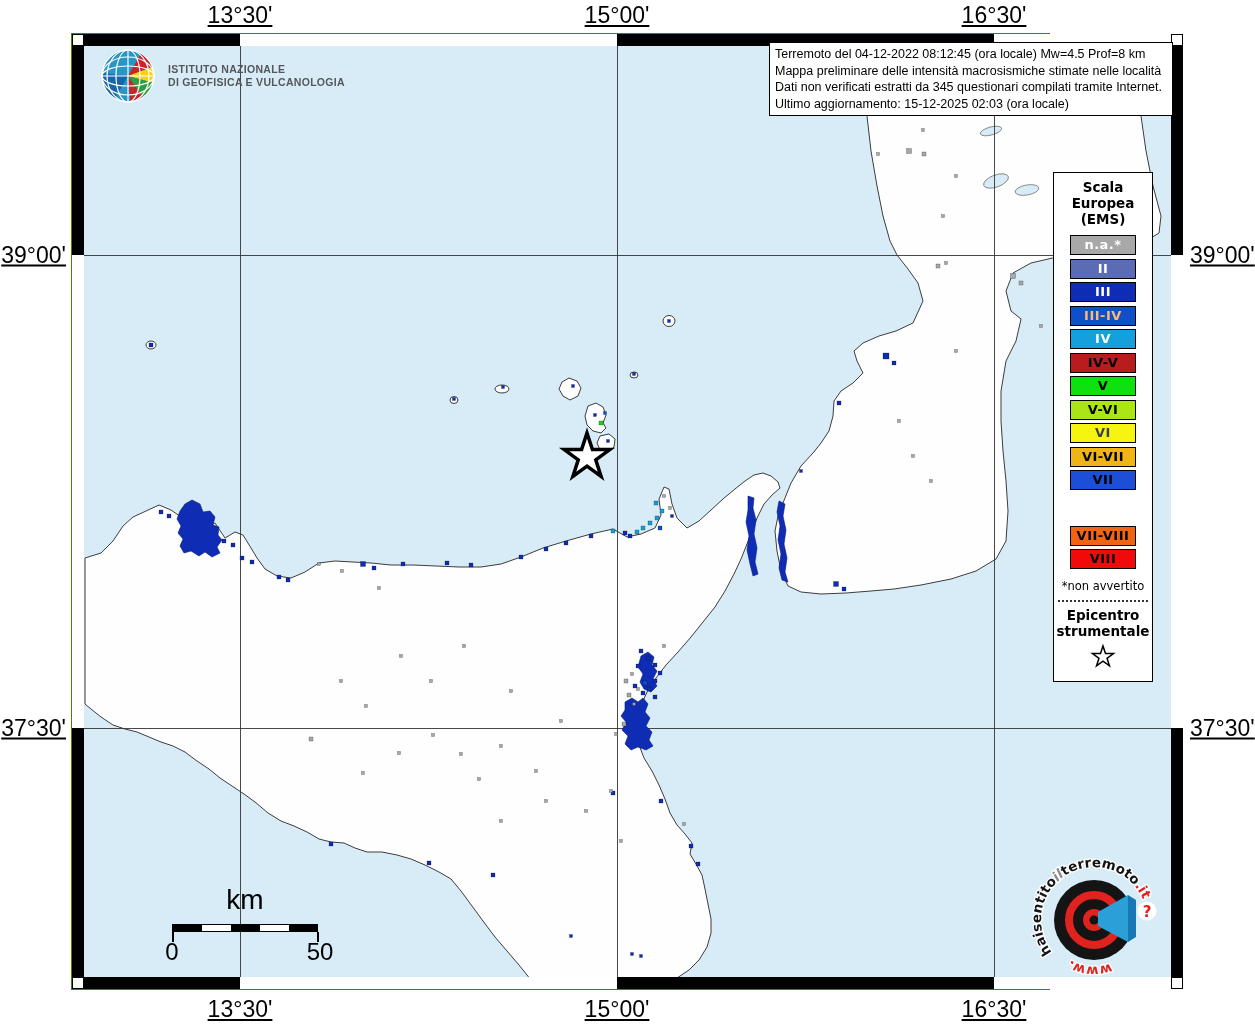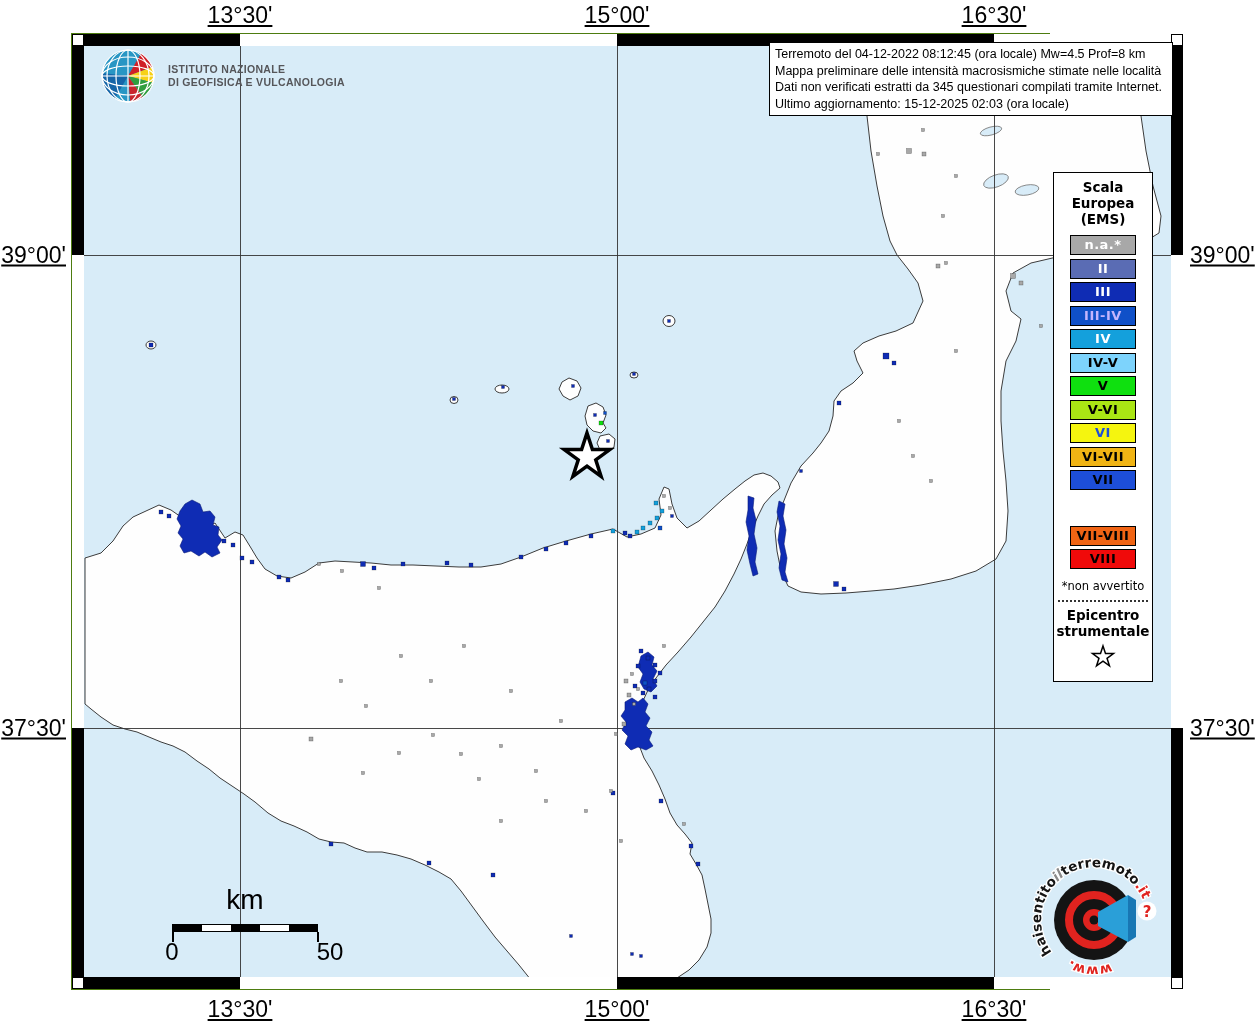--- a/index.html
+++ b/index.html
@@ -34,21 +34,21 @@
   .ingv-text{margin-left:12px;color:#55565a;font-weight:bold;font-size:10.5px;line-height:13px;
              letter-spacing:.3px;font-family:"Liberation Sans",sans-serif;}
   .scalebar{position:absolute;left:60px;top:850px;width:240px;z-index:3;color:#000;}
   .sb-km{font-size:28px;text-align:center;width:150px;margin-left:38px;}
   .sb-bar{position:relative;margin-left:40px;margin-top:8px;width:146px;height:8px;
           border:1px solid #000;background:#fff;box-sizing:border-box;}
   .sb-seg{position:absolute;top:0;height:6px;background:#000;}
   .sb-tick{position:absolute;width:1.5px;height:10px;background:#000;top:7px;}
   .sb-labels{position:relative;margin-left:40px;width:146px;height:28px;font-size:24px;}
   .sb-l0{position:absolute;left:0;transform:translateX(-50%);top:6px;}
-  .sb-l50{position:absolute;left:158px;transform:translateX(-50%);top:6px;}
+  .sb-l50{position:absolute;left:148px;transform:translateX(-50%);top:6px;}
   .watermark{position:absolute;left:941px;top:800px;z-index:7;}
 </style>
 </head>
 <body>
 
 <div class="canvas">
 
   <div id="axis-layer">
       <div class="axis-label axis-top" style="left: 240px; top: 2px;">13°30'</div>
       <div class="axis-label axis-top" style="left: 617px; top: 2px;">15°00'</div>
@@ -317,36 +317,36 @@
           <div class="lg-row">
             <div class="lg-swatch" style="background: rgb(168, 168, 168); color: rgb(255, 255, 255);">n.a.*</div>
           </div>
           <div class="lg-row">
             <div class="lg-swatch" style="background: rgb(90, 108, 180); color: rgb(255, 255, 255); text-align: center;">II</div>
           </div>
           <div class="lg-row">
             <div class="lg-swatch" style="background: rgb(15, 44, 180); color: rgb(255, 255, 255);">III</div>
           </div>
           <div class="lg-row">
-            <div class="lg-swatch" style="background: rgb(15, 80, 200); color: #c4b5fd;">III-IV</div>
+            <div class="lg-swatch" style="background: rgb(15, 80, 200); color: #fdba74;">III-IV</div>
           </div>
           <div class="lg-row">
             <div class="lg-swatch" style="background: rgb(20, 160, 220); color: rgb(255, 255, 255);">IV</div>
           </div>
           <div class="lg-row">
-            <div class="lg-swatch" style="background: #7dd3fc; color: rgb(0, 0, 0);">IV-V</div>
+            <div class="lg-swatch" style="background: #b91c1c; color: rgb(0, 0, 0);">IV-V</div>
           </div>
           <div class="lg-row">
             <div class="lg-swatch" style="background: rgb(15, 224, 15); color: rgb(0, 0, 0);">V</div>
           </div>
           <div class="lg-row">
             <div class="lg-swatch" style="background: rgb(170, 230, 20); color: rgb(0, 0, 0);">V-VI</div>
           </div>
           <div class="lg-row">
-            <div class="lg-swatch" style="background: rgb(245, 245, 15); color: #1d4ed8;">VI</div>
+            <div class="lg-swatch" style="background: rgb(245, 245, 15); color: #404040;">VI</div>
           </div>
           <div class="lg-row">
             <div class="lg-swatch" style="background: rgb(240, 180, 20); color: rgb(0, 0, 0);">VI-VII</div>
           </div>
           <div class="lg-row">
             <div class="lg-swatch" style="background: #1d4ed8; color: rgb(0, 0, 0);">VII</div>
           </div>
           <div class="lg-row">
             <div class="lg-swatch" style="background: rgb(240, 100, 20); color: rgb(0, 0, 0); margin-top: 32px;">VII-VIII</div>
           </div>

